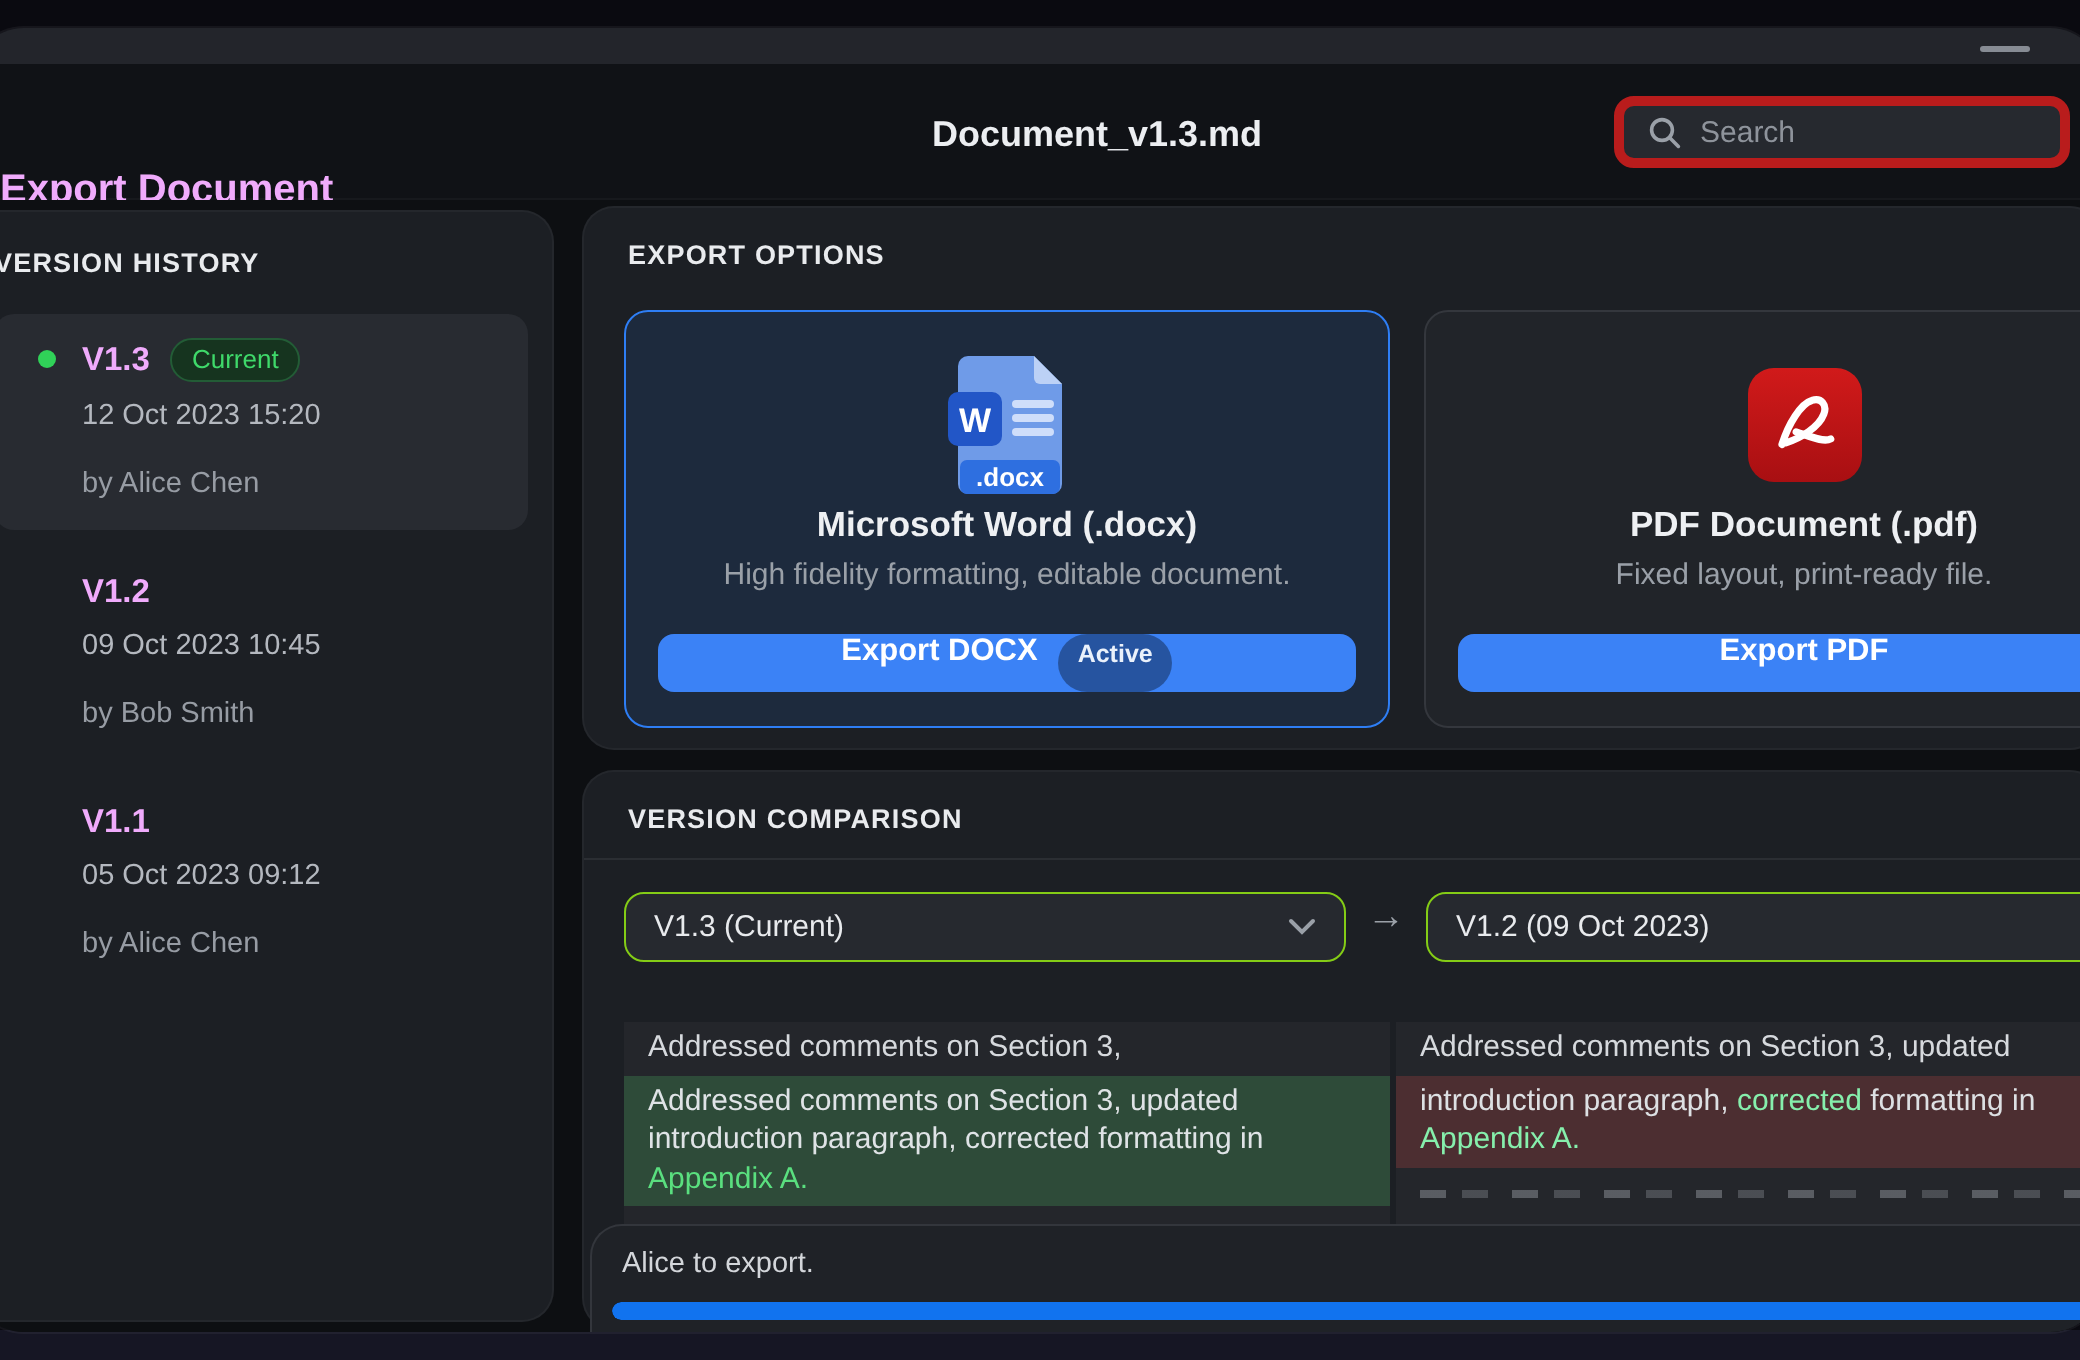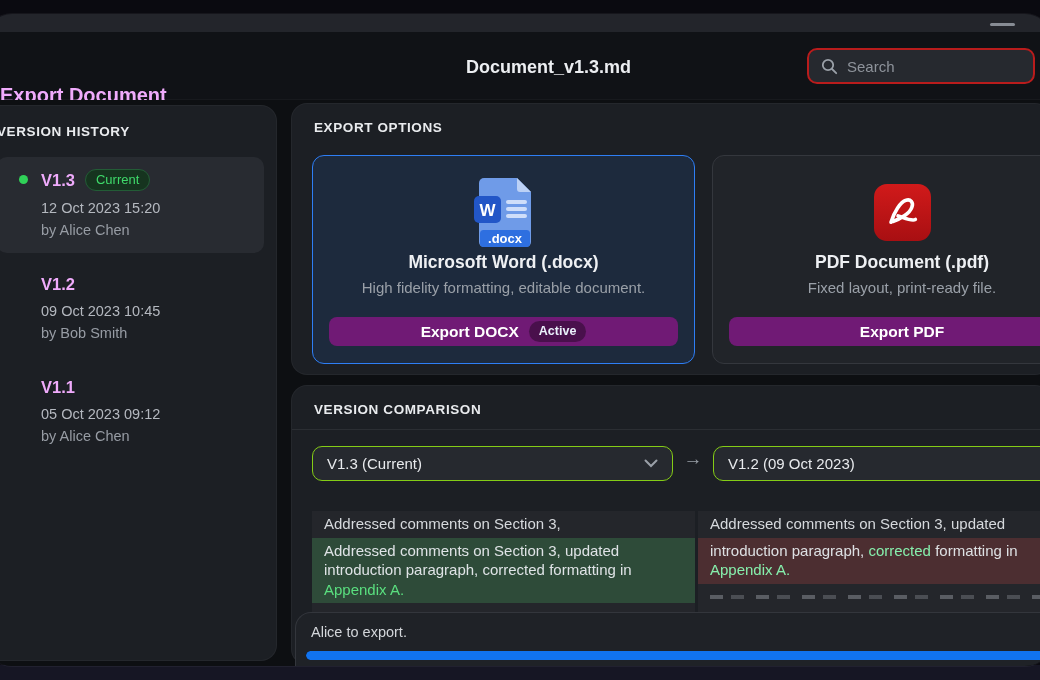--- a/index.html
+++ b/index.html
@@ -12,55 +12,55 @@
   .window { position:absolute; left:-14px; top:14px; width:1065px; height:652px;
     background:#15171c; border-radius:26px; overflow:hidden;
     box-shadow:0 0 0 1px rgba(255,255,255,0.05); }
   .chrome { position:relative; height:18px; background:#23252b; }
   .min-dash { position:absolute; top:9px; right:36px; width:25px; height:3px; border-radius:2px; background:#878c94; }
 
   .header { position:relative; height:68px; background:#101216; border-bottom:1px solid rgba(255,255,255,0.03); }
   .app-title { position:absolute; left:14px; top:24px; font-size:20px; font-weight:bold; color:#f0abfc;margin-top:28px; }
   .doc-title { position:absolute; left:50%; top:25px; transform:translateX(-50%); margin-left:30px; font-size:18px; font-weight:bold; color:#eceef1; }
   .searchbox { position:absolute; right:16px; top:16px; width:228px; height:36px; background:#26292f;
-    border:2px solid #b91c1c; border-radius:10px; display:flex; align-items:center; padding:4px 12px; gap:9px; }
+    border:5px solid #b91c1c; border-radius:10px; display:flex; align-items:center; padding:4px 12px; gap:9px; }
   .searchbox svg { flex:0 0 auto; }
   .searchbox input { background:transparent; border:none; outline:none; color:#d7dade; font-size:15px; width:100%;
     font-family:"Liberation Sans", sans-serif; }
   .searchbox input::placeholder { color:#8e939b; }
 
   .main { position:absolute; left:0; top:86px; right:0; bottom:0; background:#0d0f12; }
 
   
   .sidebar { position:absolute; left:-8px; top:5px; width:299px; height:556px;
     background:#1c1f24; border-radius:16px; border:1px solid rgba(255,255,255,0.04); padding:18px 12px 0 18px; }
   .sidebar-title { font-size:13.5px; font-weight:bold; letter-spacing:0.6px; color:#e9ebee; margin-bottom:18px; }
   .vh-item { position:relative; border-radius:10px; padding:12px 10px 12px 44px; margin-bottom:10px; }
   .vh-item.selected { background:#282b31; }
   .vh-dot { position:absolute; left:22px; top:18px; width:9px; height:9px; border-radius:50%; background:#30d158; }
   .vh-head { display:flex; align-items:center; gap:10px; margin-bottom:6px; }
   .vh-version { font-size:16.5px; font-weight:bold; color:#f0abfc; }
   .vh-badge { font-size:13px; color:#3fd96a; background:#16341f; border:1px solid #235c36; border-radius:999px; padding:2px 10px 3px; }
   .vh-date { font-size:14.5px; color:#b4b8bf; line-height:22px; }
-  .vh-author { font-size:14.5px; color:#979ca4; line-height:22px; }
+  .vh-author { font-size:14.5px; color:#979ca4; line-height:22px;margin-top:12px; }
 
   
   .export-card { position:absolute; left:305px; top:3px; width:760px; height:272px;
     background:#1c1f24; border-radius:16px; border:1px solid rgba(255,255,255,0.04); }
   .section-title { font-size:13.5px; font-weight:bold; letter-spacing:0.6px; color:#e9ebee; }
   .export-card .section-title { position:absolute; left:22px; top:16px; }
   .fmt-card { position:absolute; top:51px; height:209px; border-radius:12px; display:flex; flex-direction:column; align-items:center; }
   .fmt-docx { left:20px; width:383px; background:#1d2a3d; border:1.5px solid #2e7ef5; }
   .fmt-pdf  { left:420px; width:380px; background:#212429; border:1px solid #34373d; }
   .fmt-icon { margin-top:18px; height:76px; display:flex; align-items:center; justify-content:center; }
   .fmt-name { font-size:17.5px; font-weight:bold; color:#eef0f3; margin-top:2px; }
   .fmt-desc { font-size:15px; color:#9aa0a8; margin-top:6px; }
   .fmt-btn { position:absolute; left:16px; right:16px; bottom:17px; height:29px; border:none; border-radius:8px;
-    background:#701a75; color:#fff; font-size:15.5px; font-weight:bold; cursor:pointer;
-    display:flex; align-items:center; justify-content:center; gap:10px; font-family:"Liberation Sans", sans-serif; }
+    background:#3b82f6; color:#fff; font-size:15.5px; font-weight:bold; cursor:pointer;
+    display:flex; justify-content:center; gap:10px; font-family:"Liberation Sans", sans-serif; }
   .active-pill { font-size:12.5px; font-weight:bold; color:#eaf1fb; background:rgba(0,0,0,0.35); border-radius:999px; padding:3px 10px 4px; }
   .pdf-tile { width:57px; height:57px; border-radius:13px; background:linear-gradient(180deg,#d11a1a,#a80f12);
     display:flex; align-items:center; justify-content:center; }
 
   
   .compare-card { position:absolute; left:305px; top:285px; width:760px; height:280px;
     background:#1c1f24; border-radius:16px; border:1px solid rgba(255,255,255,0.04); }
   .compare-card .section-title { position:absolute; left:22px; top:16px; }
   .compare-divider { position:absolute; left:0; right:0; top:43px; border-bottom:1px solid #2b2e33; }
   .select { position:absolute; top:60px; height:35px; background:#26292f; border:1px solid #84cc16; border-radius:10px;

